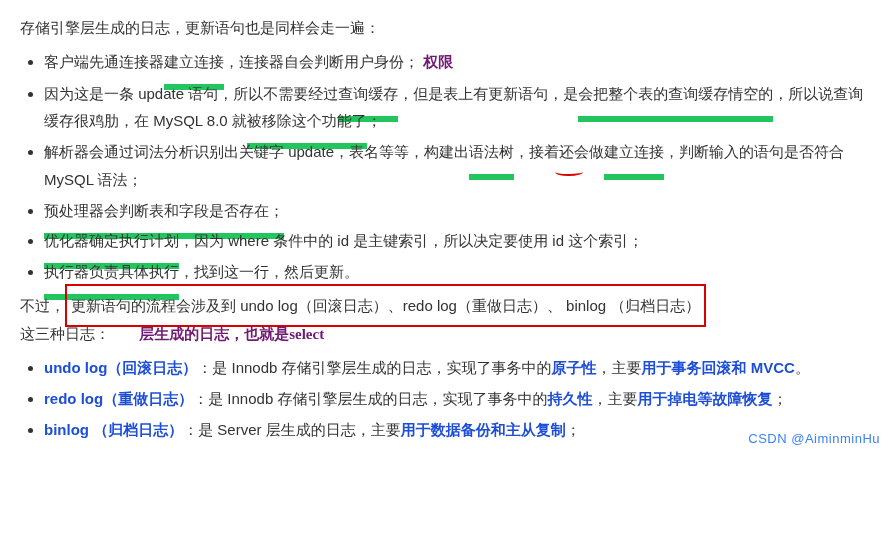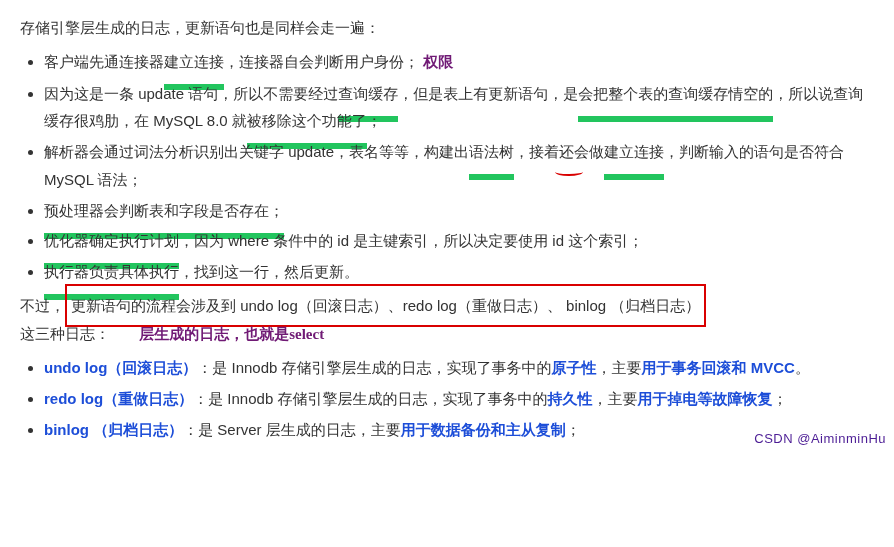--- a/index.html
+++ b/index.html
@@ -25,23 +25,23 @@
   .redbox {
     border: 2px solid #d90000;
     padding: 11px 4px;
   }
   .redline {
     border-bottom: 6px solid #22c55e;
     padding-bottom: 14px;
   }
   .watermark {
     position: absolute;
-    right: 8px;
+    right: 14px;
     bottom: 6px;
-    color: #4c1d95;
+    color: #3b82f6;
     font-size: 13px;
     letter-spacing: 0.5px;
     font-family: sans-serif;
   }
   
   .scribble {
     position: absolute;
     height: 6px;
     border-bottom: 2.5px solid #d90000;
     border-radius: 0 0 50% 50%;

